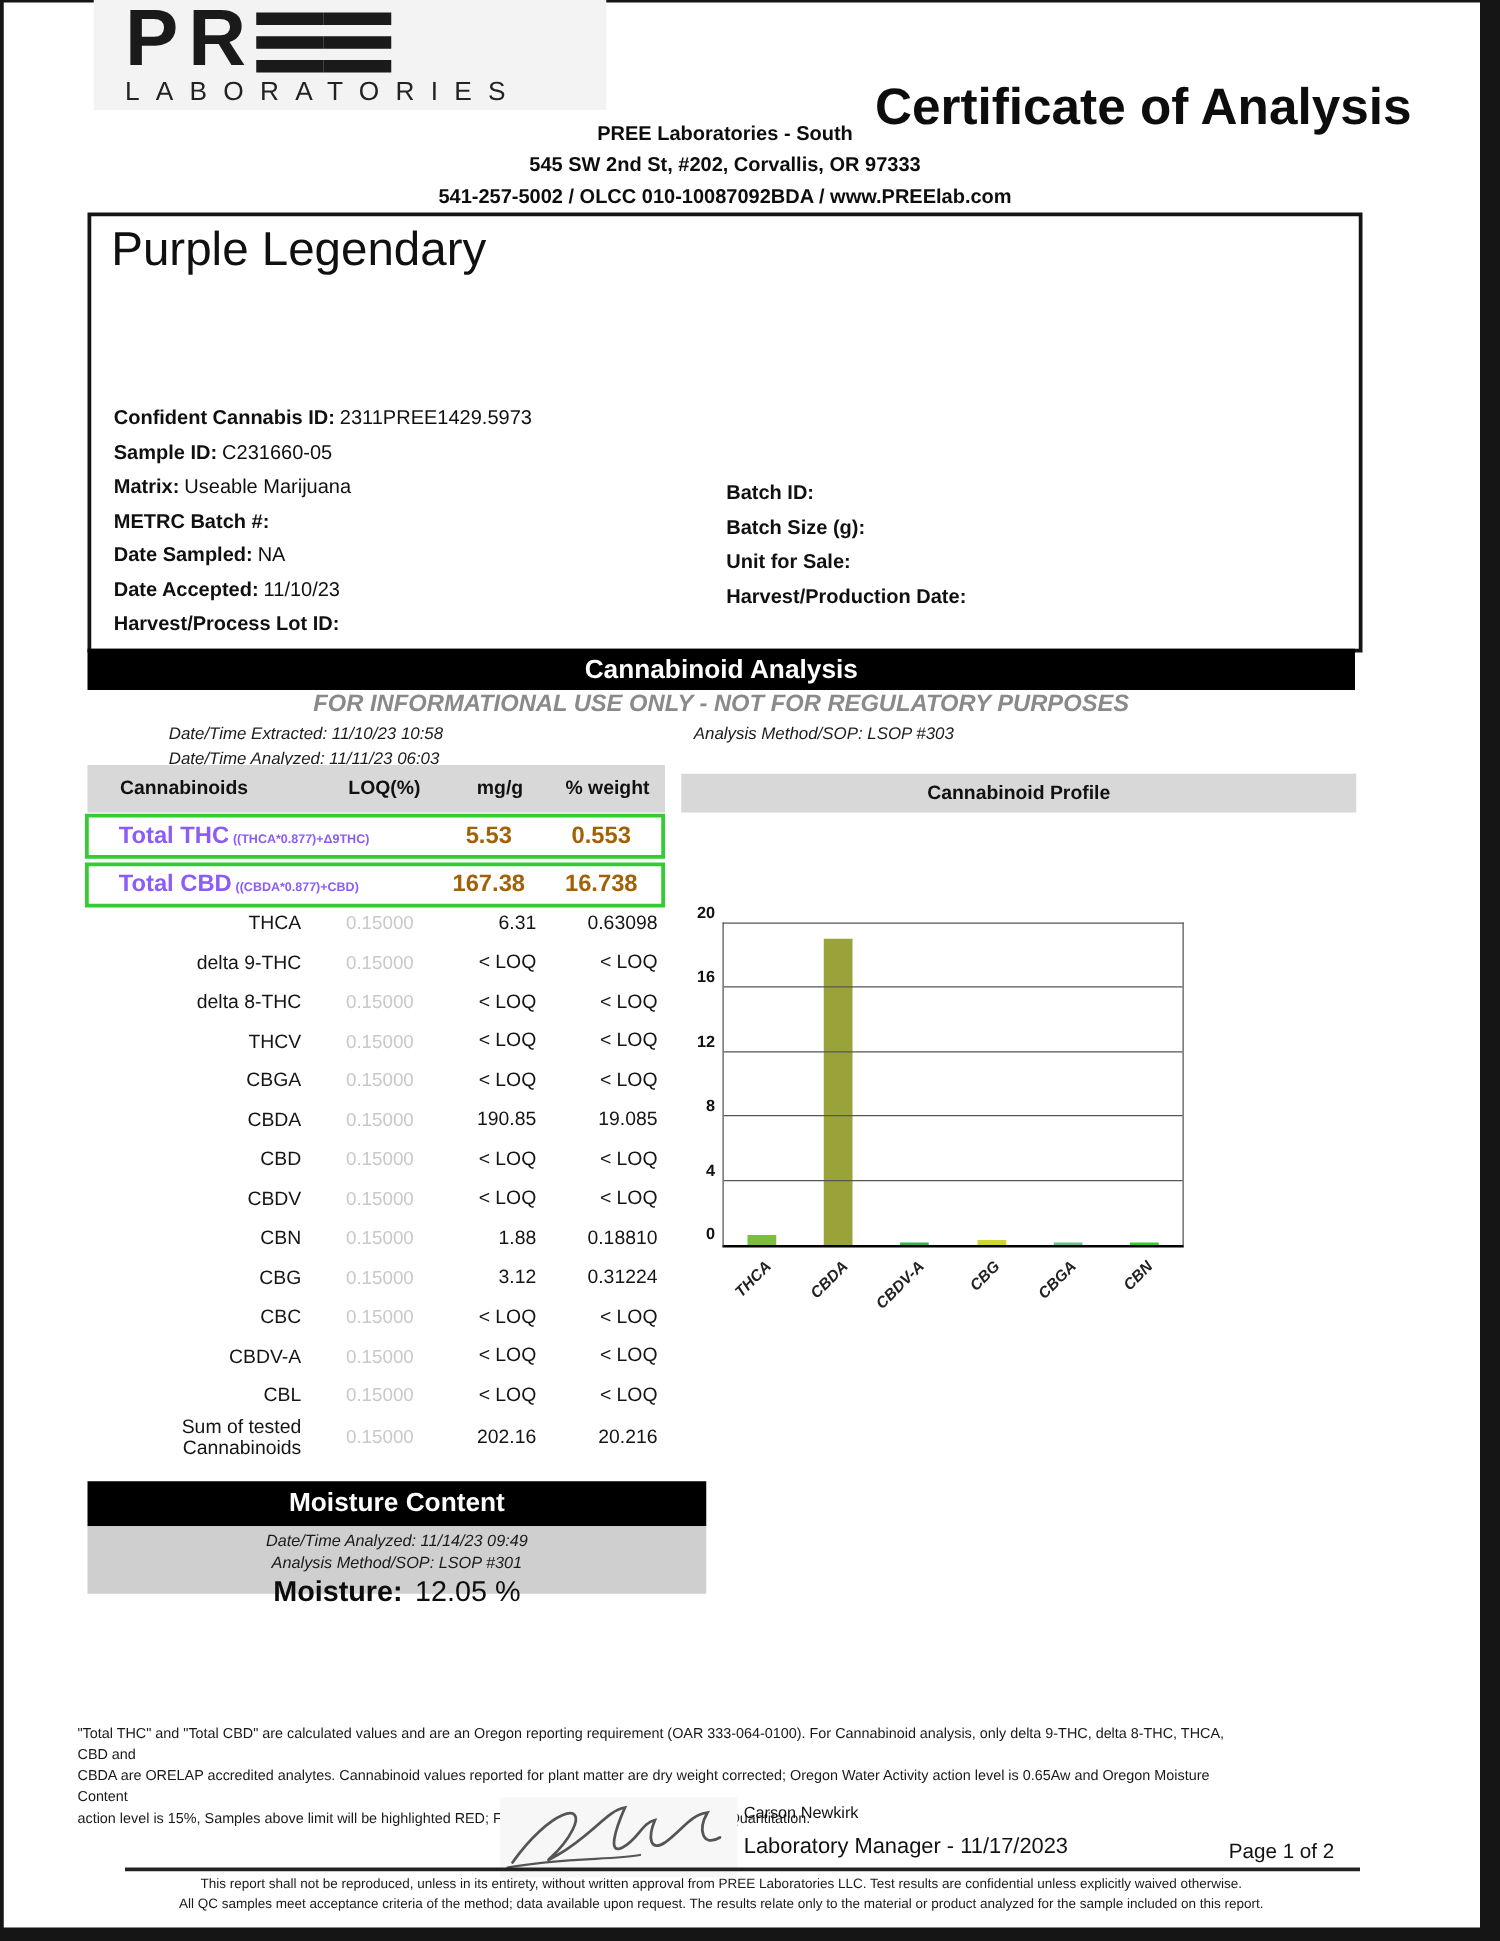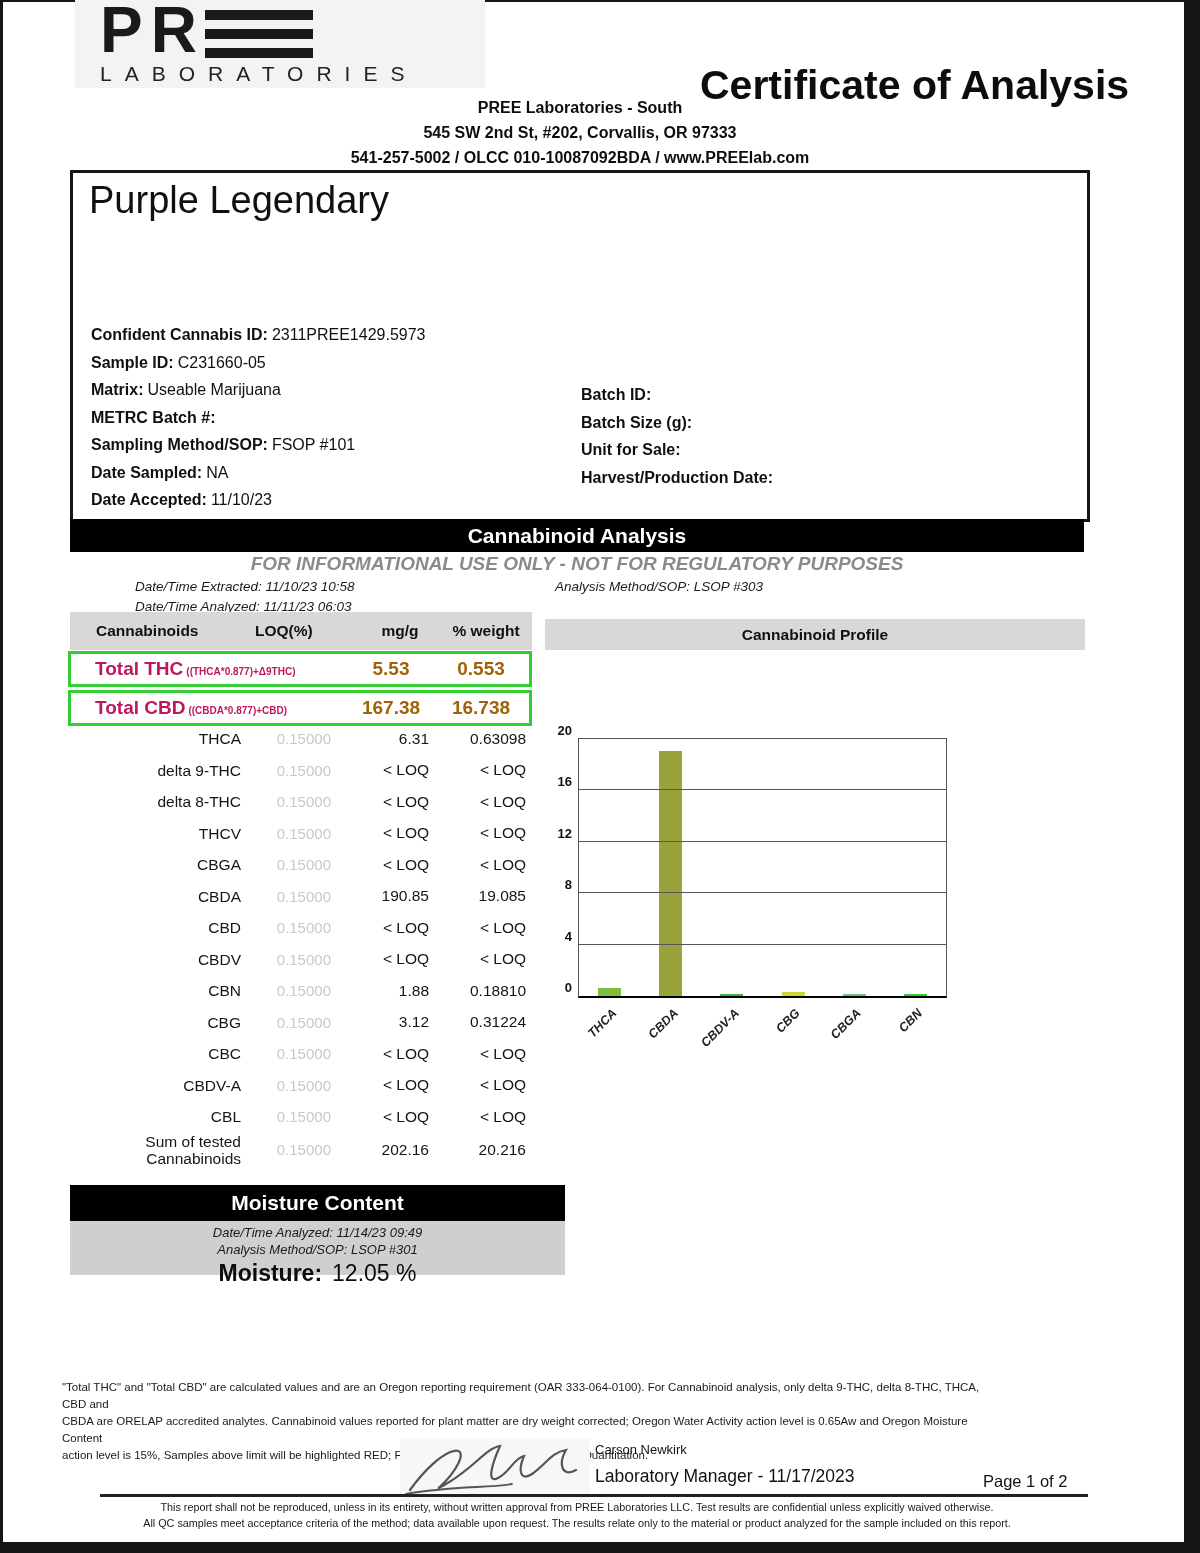--- a/index.html
+++ b/index.html
@@ -45,21 +45,21 @@
   #meta-method{left:555px;top:579px;text-align:center;}
 
   
   #th-left{left:70px;top:612px;width:462px;height:38px;background:#d8d8d8;display:grid;grid-template-columns:185px 105px 80px 92px;align-items:center;}
   #th-left .h{font-weight:700;font-size:15.5px;color:#111;}
   #th-right{left:545px;top:619px;width:540px;height:31px;background:#d8d8d8;display:flex;align-items:center;justify-content:center;font-weight:700;font-size:15.5px;color:#111;}
 
   
   #totals{left:68px;top:651px;width:464px;}
   .total-row{border:3px solid #33cc33;display:grid;grid-template-columns:278px 88px 92px;align-items:center;height:30px;margin-bottom:3px;background:#fff;}
-  .total-name{padding-left:24px;color:#be185d;font-weight:700;font-size:19px;white-space:nowrap;}
+  .total-name{padding-left:24px;color:#8b5cf6;font-weight:700;font-size:19px;white-space:nowrap;}
   .total-formula{font-size:10px;font-weight:600;margin-left:3px;}
   .total-num{color:#a16207;font-weight:700;font-size:19px;text-align:center;padding-right:4px;}
 
   
   #rows{left:70px;top:723px;width:462px;}
   .t-row{display:grid;grid-template-columns:175px 100px 90px 97px;align-items:center;min-height:31.5px;}
   .c-name{text-align:right;font-size:15.5px;color:#151515;padding-right:4px;line-height:17px;}
   .c-loq{text-align:right;font-size:15px;color:#c9c9c9;padding-right:14px;}
   .c-mgg,.c-wt{text-align:right;font-size:15.5px;color:#151515;padding-right:6px;}
 
@@ -131,21 +131,20 @@
     <div id="sample-name">Purple Legendary</div>
     <div id="fields-left">
   <div class="field-line"><span class="f-label">Confident Cannabis ID:</span><span class="f-value">2311PREE1429.5973</span></div>
 
   <div class="field-line"><span class="f-label">Sample ID:</span><span class="f-value">C231660-05</span></div>
 
   <div class="field-line"><span class="f-label">Matrix:</span><span class="f-value">Useable Marijuana</span></div>
 
   <div class="field-line"><span class="f-label">METRC Batch #:</span><span class="f-value"></span></div>
 
-  <div class="field-line"><span class="f-label">Sampling Method/SOP:</span><span class="f-value">FSOP #101</span></div>
 
   <div class="field-line"><span class="f-label">Date Sampled:</span><span class="f-value">NA</span></div>
 
   <div class="field-line"><span class="f-label">Date Accepted:</span><span class="f-value">11/10/23</span></div>
 
   <div class="field-line"><span class="f-label">Harvest/Process Lot ID:</span><span class="f-value"></span></div>
 </div>
     <div id="fields-right">
   <div class="field-line"><span class="f-label">Batch ID:</span><span class="f-value"></span></div>
 
@@ -158,21 +157,21 @@
   </div>
 
   <div id="cann-banner" class="abs black-banner">Cannabinoid Analysis</div>
   <div id="disclaimer" class="abs">FOR INFORMATIONAL USE ONLY - NOT FOR REGULATORY PURPOSES</div>
   <div id="meta-extracted" class="abs meta">Date/Time Extracted:  11/10/23  10:58</div>
   <div id="meta-analyzed" class="abs meta">Date/Time Analyzed:  11/11/23  06:03</div>
   <div id="meta-method" class="abs meta">Analysis Method/SOP:  LSOP #303</div>
 
   <div id="th-left" class="abs">
     <div class="h" style="padding-left:26px;">Cannabinoids</div>
-    <div class="h" style="text-align:left;">LOQ(%)</div>
+    <div class="h" style="text-align:center;">LOQ(%)</div>
     <div class="h" style="text-align:center;">mg/g</div>
     <div class="h" style="text-align:center;">% weight</div>
   </div>
   <div id="th-right" class="abs">Cannabinoid Profile</div>
 
   <div id="totals" class="abs">
     <div class="total-row">
       <div class="total-name"><span>Total THC</span><span class="total-formula">((THCA*0.877)+Δ9THC)</span></div>
       <div class="total-num">5.53</div>
       <div class="total-num">0.553</div>

